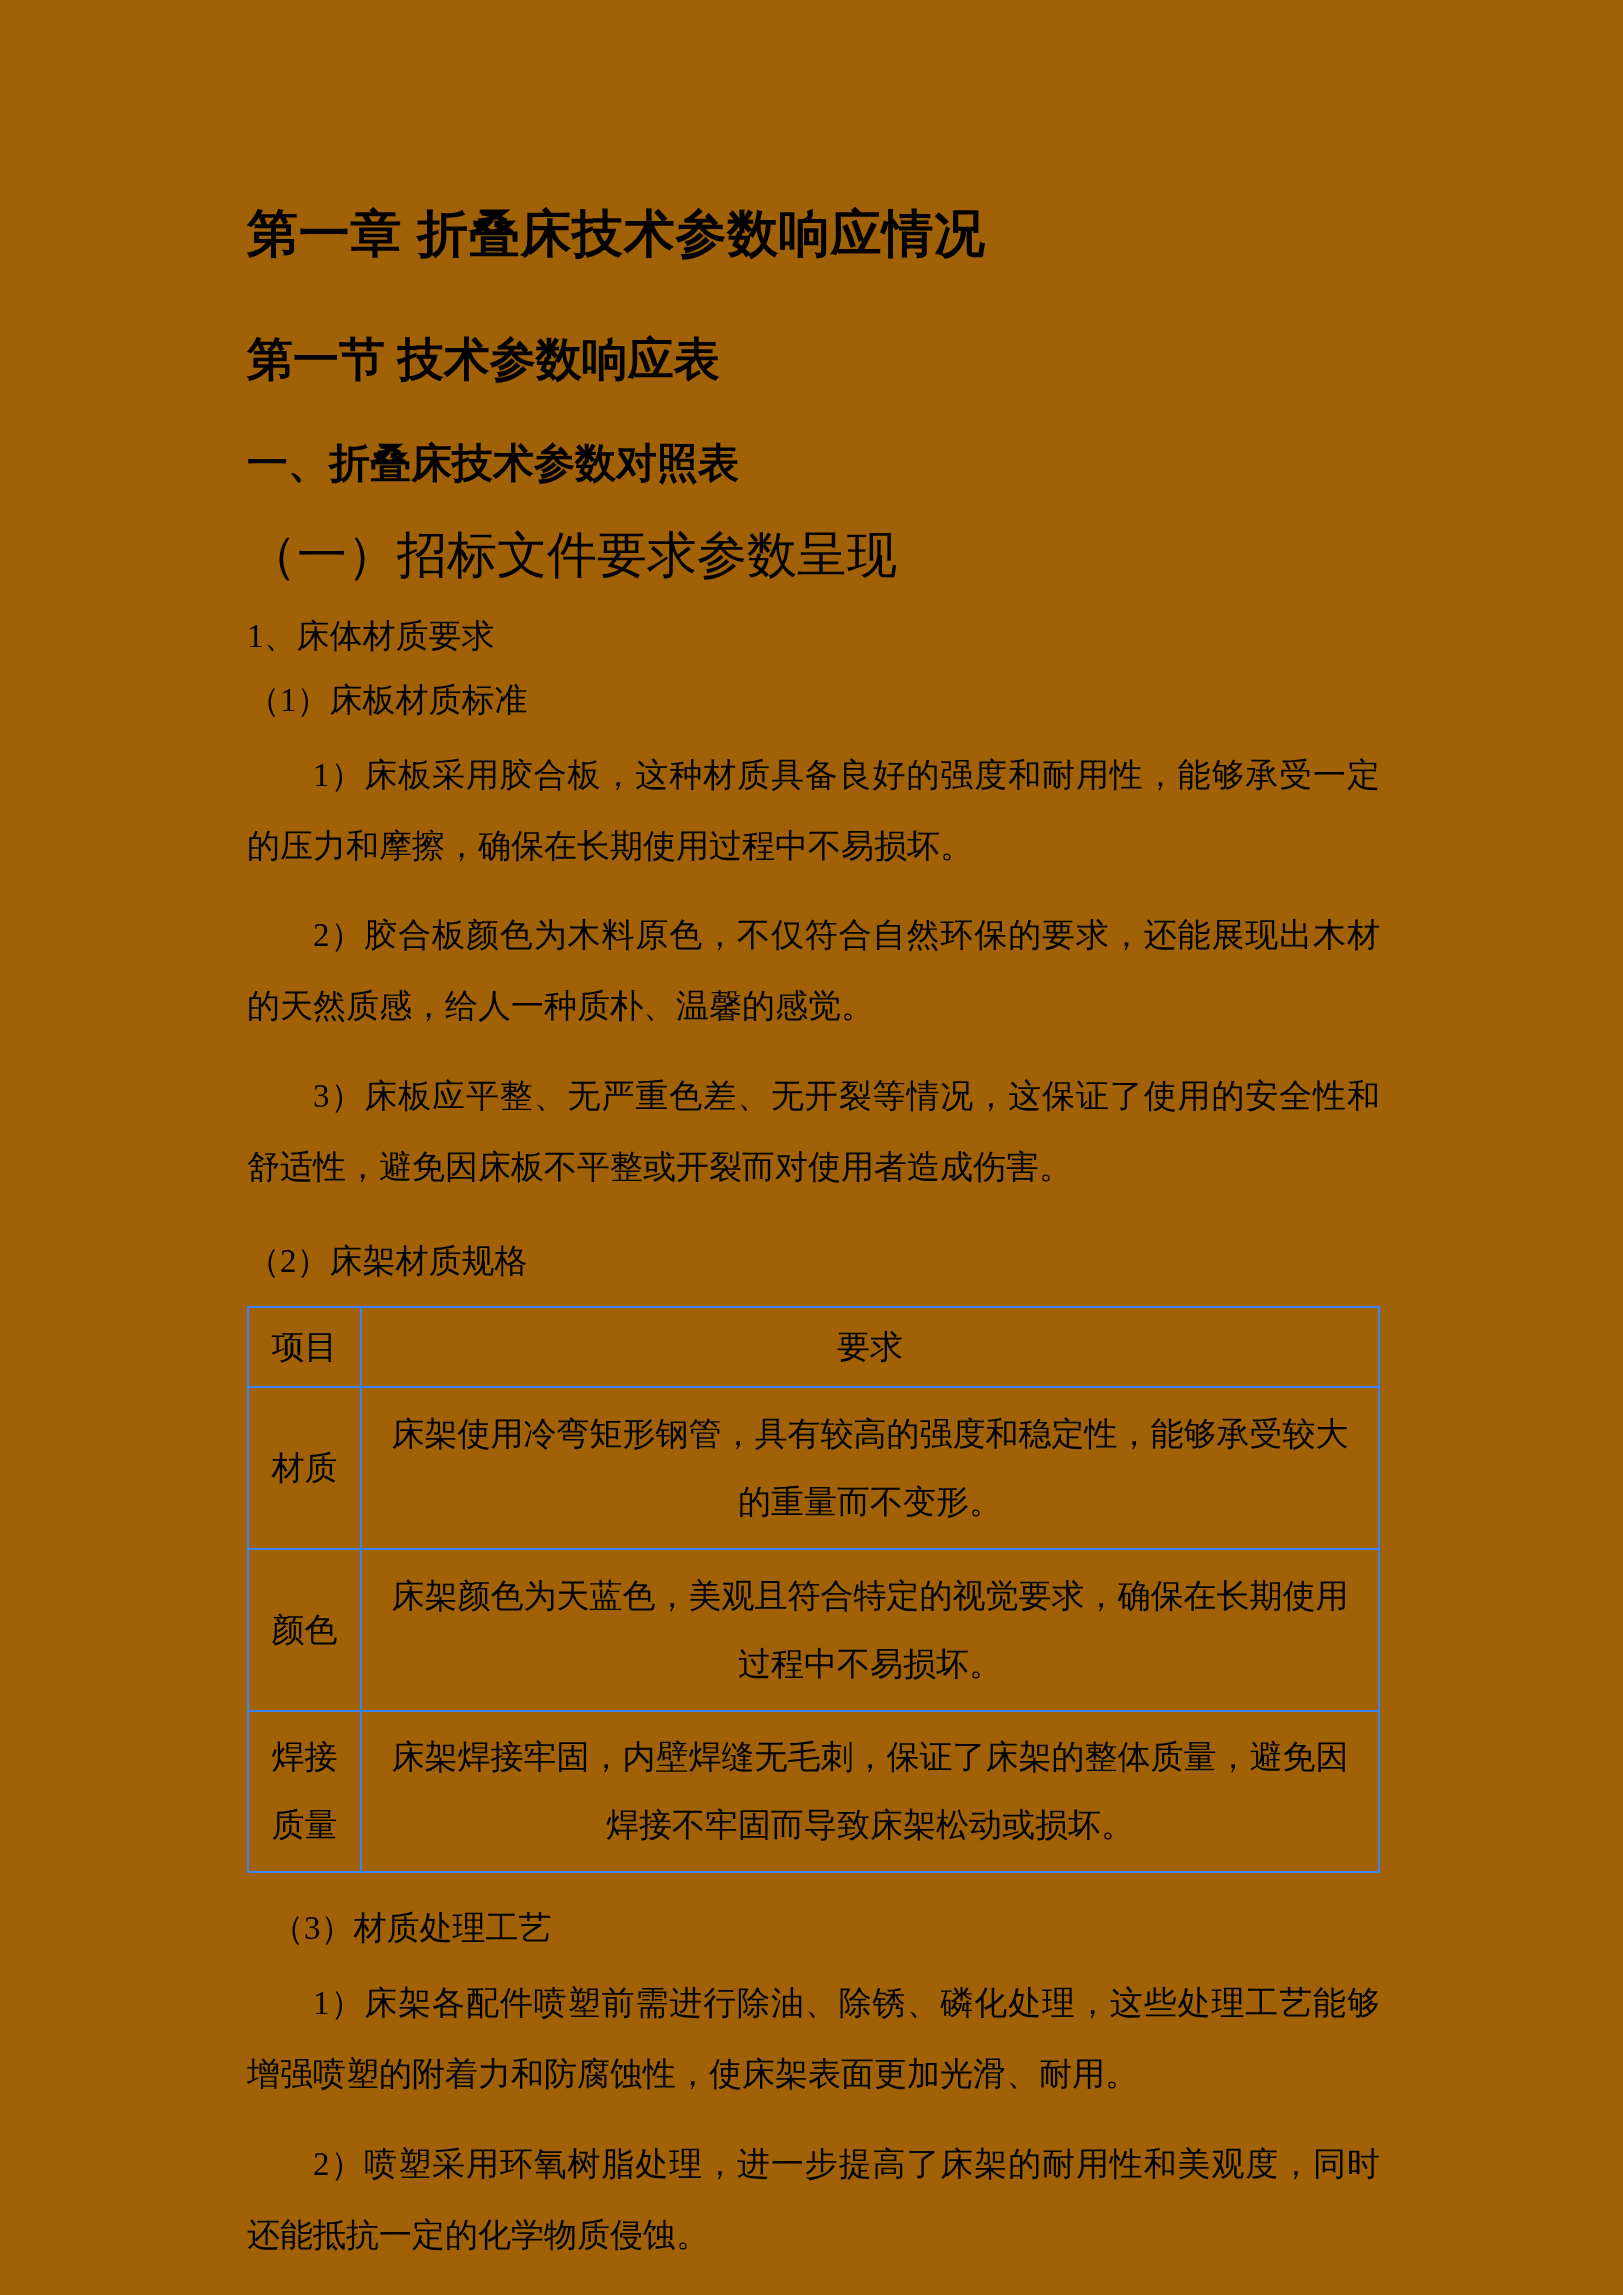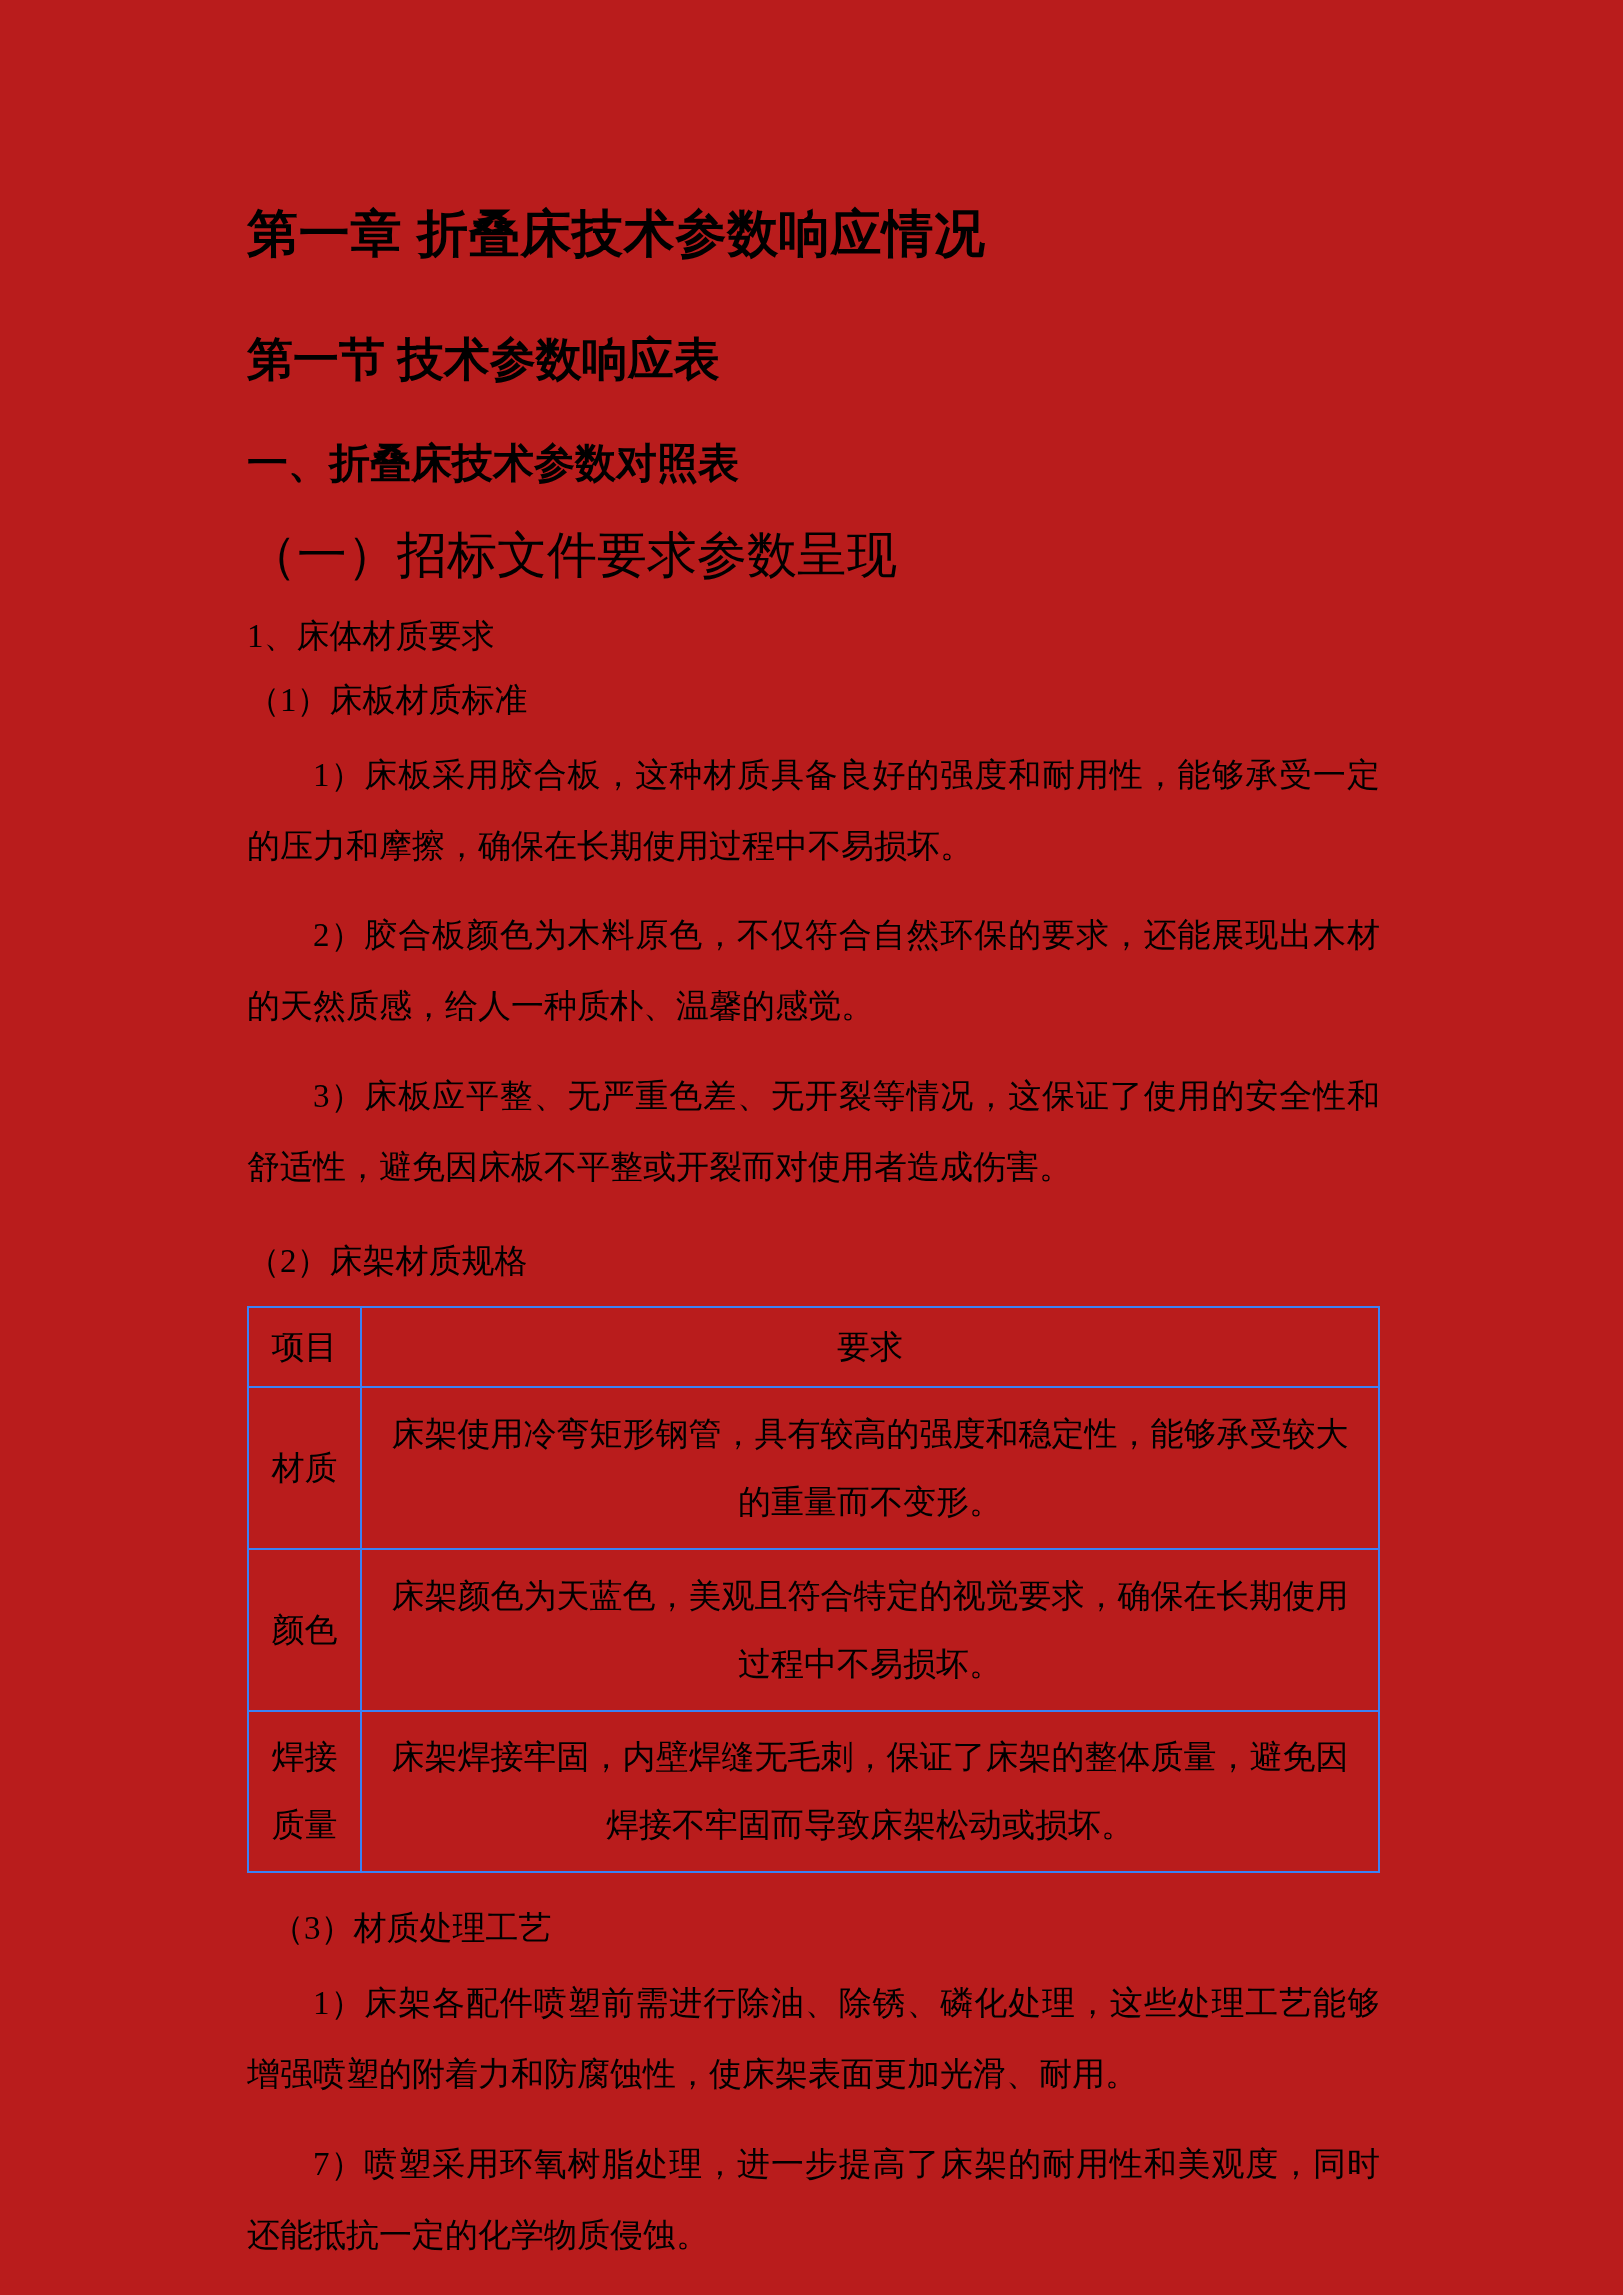--- a/index.html
+++ b/index.html
@@ -12,21 +12,21 @@
     height: 2295px;
     font-family: "Liberation Serif", "DejaVu Serif", serif;
     color: #000000;
     position: relative;
   }
   .page {
     box-sizing: border-box;
     width: 1623px;
     height: 2295px;
     padding: 196px 243px 170px 247px;
-    background: #b91c1c;
+    background: #a16207;
     overflow: hidden;
   }
   .chapter-title {
     font-family: "Liberation Sans", "DejaVu Sans", sans-serif;
     font-size: 51px;
     font-weight: 700;
     line-height: 1.15;
     margin: 9.2px 0 69px 0;
     letter-spacing: 0.7px;
   }
@@ -145,16 +145,16 @@
       <td class="col-item">焊接质量</td>
       <td class="req-cell">床架焊接牢固，内壁焊缝无毛刺，保证了床架的整体质量，避免因焊接不牢固而导致床架松动或损坏。</td>
     </tr>
   </tbody>
     </table>
 
   <div class="h-level4 after-table-heading">（3）材质处理工艺</div>
 
   <p class="body-par">1）床架各配件喷塑前需进行除油、除锈、磷化处理，这些处理工艺能够增强喷塑的附着力和防腐蚀性，使床架表面更加光滑、耐用。</p>
 
-  <p class="body-par">7）喷塑采用环氧树脂处理，进一步提高了床架的耐用性和美观度，同时还能抵抗一定的化学物质侵蚀。</p>
+  <p class="body-par">2）喷塑采用环氧树脂处理，进一步提高了床架的耐用性和美观度，同时还能抵抗一定的化学物质侵蚀。</p>
 
 </div>
 
 
 </body></html>

